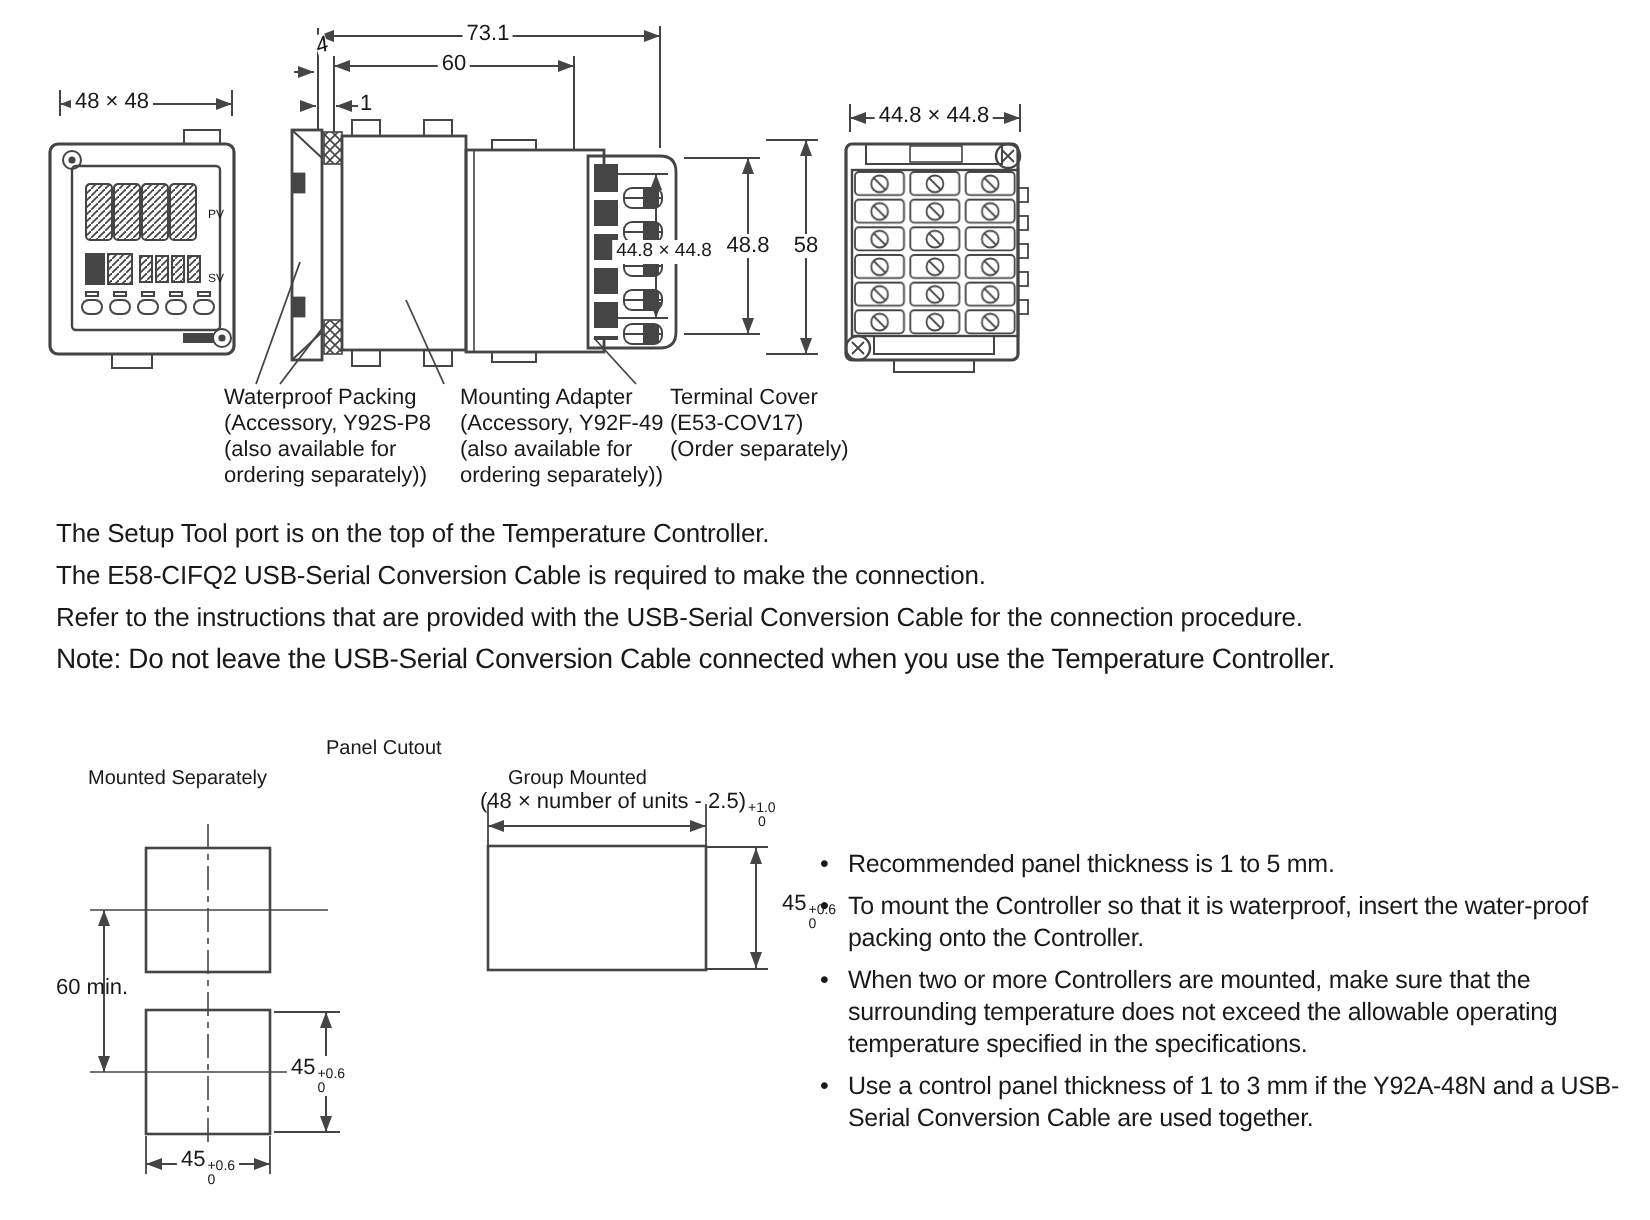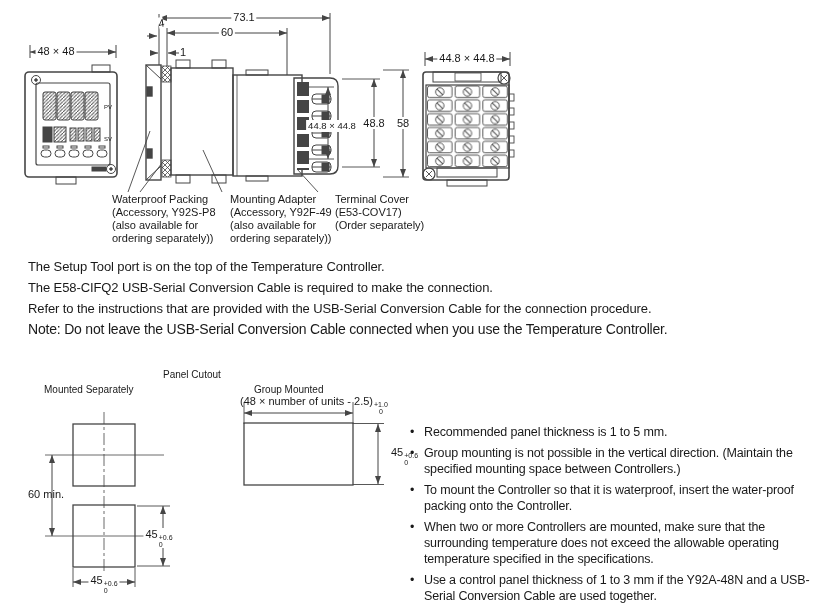--- a/index.html
+++ b/index.html
@@ -280,19 +280,19 @@
   </span>
   <span class="dim" style="left:389px;top:446px">
     <span>45</span><span class="tol">
         <span>+0.6</span>
         <span>0</span>
       </span>
   </span>
 
   <div class="notes">
     <div class="note-item"><span class="bullet">•</span><span>Recommended panel thickness is 1 to 5 mm.</span></div>
-    <div class="note-item"><span class="bullet">•</span><span>Group mounting is not possible in the vertical direction. (Maintain the specified mounting space between Controllers.)</span></div>
+    <div class="note-item"><span class="bullet">•</span></div>
     <div class="note-item"><span class="bullet">•</span><span>To mount the Controller so that it is waterproof, insert the water-proof packing onto the Controller.</span></div>
     <div class="note-item"><span class="bullet">•</span><span>When two or more Controllers are mounted, make sure that the surrounding temperature does not exceed the allowable operating temperature specified in the specifications.</span></div>
     <div class="note-item"><span class="bullet">•</span><span>Use a control panel thickness of 1 to 3 mm if the Y92A-48N and a USB-Serial Conversion Cable are used together.</span></div>
   </div>
 
 </div>
 
 </body></html>

